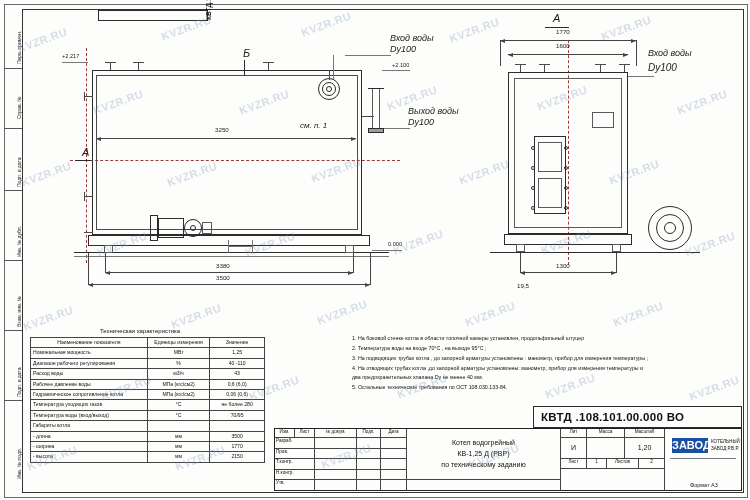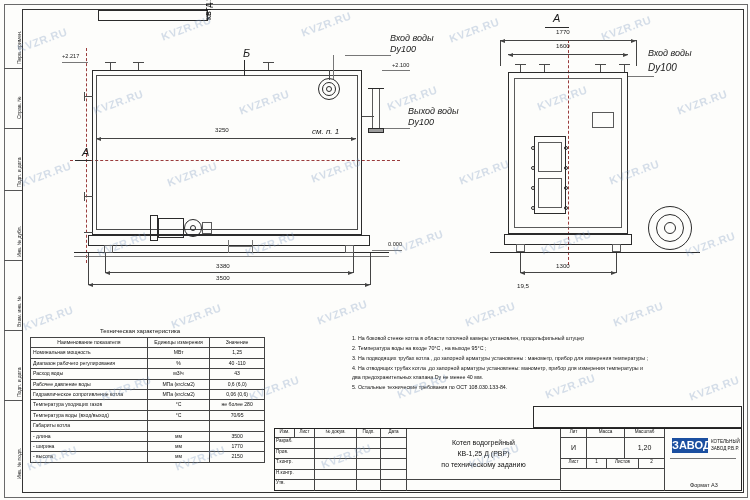--- a/index.html
+++ b/index.html
@@ -150,21 +150,21 @@
 
   <div class="txt" style="left:390px;top:33px;font-size:9px;font-style:italic;">Вход воды</div>
   <div class="txt" style="left:390px;top:44px;font-size:9px;font-style:italic;">Dy100</div>
   <div class="ln thinner" style="left:345px;top:55px;width:46px;height:1px;"></div>
   <div class="ln thinner" style="left:333px;top:55px;width:1px;height:24px;"></div>
 
   <div class="txt" style="left:408px;top:106px;font-size:9px;font-style:italic;">Выход воды</div>
   <div class="txt" style="left:408px;top:117px;font-size:9px;font-style:italic;">Dy100</div>
   <div class="ln thinner" style="left:384px;top:128px;width:26px;height:1px;"></div>
 
-  <div class="txt" style="left:300px;top:127px;font-size:8px;font-style:italic;margin-left:12px;">см. п. 1</div>
+  <div class="txt" style="left:300px;top:121px;font-size:8px;font-style:italic;">см. п. 1</div>
 
   <div class="txt" style="left:215px;top:126px;font-size:6.2px;">3250</div>
   <div class="dim" style="left:96px;top:138px;width:260px;"></div>
 
   <div class="txt" style="left:216px;top:262px;font-size:6.2px;">3380</div>
   <div class="dim" style="left:105px;top:272px;width:248px;"></div>
   <div class="dimv" style="left:105px;top:253px;height:20px;"></div>
   <div class="dimv" style="left:353px;top:253px;height:20px;"></div>
 
   <div class="txt" style="left:216px;top:274px;font-size:6.2px;">3500</div>
@@ -304,20 +304,21 @@
 
   <div class="notes" style="left:352px;top:334px;">
     <div>1. На боковой стенке котла в области топочной камеры установлен, продольфильный штуцер</div>
     <div>2. Температура воды на входе  70°С , на выходе  95°С ;</div>
     <div>3. На подводящих трубах котла , до запорной арматуры установлены : манометр, прибор для измерения температуры ;</div>
     <div>4. На отводящих трубах котла ,до запорной арматуры установлены: манометр, прибор для измерения температуры и два предохранительных клапана Dу не менее 40 мм.</div>
     <div>5. Остальные технические требования по ОСТ  108.030.133-84.</div>
   </div>
 
   <div class="rect" style="left:533px;top:406px;width:209px;height:22px;border-width:1.2px;"></div>
+  <div class="big-code" style="left:541px;top:411px;">КВТД .108.101.00.000  ВО</div>
 
   <div class="tb" style="left:274px;top:428px;width:468px;height:63px;">
 
     <div class="c" style="left:0;top:0;width:20px;height:9px;text-align:center;">Изм.</div>
     <div class="c" style="left:20px;top:0;width:20px;height:9px;text-align:center;">Лист</div>
     <div class="c" style="left:40px;top:0;width:42px;height:9px;text-align:center;">№ докум.</div>
     <div class="c" style="left:82px;top:0;width:24px;height:9px;text-align:center;">Подп.</div>
     <div class="c" style="left:106px;top:0;width:26px;height:9px;text-align:center;">Дата</div>
 
     <div class="c" style="left:0;top:9px;width:40px;height:10.5px;">Разраб.</div>

